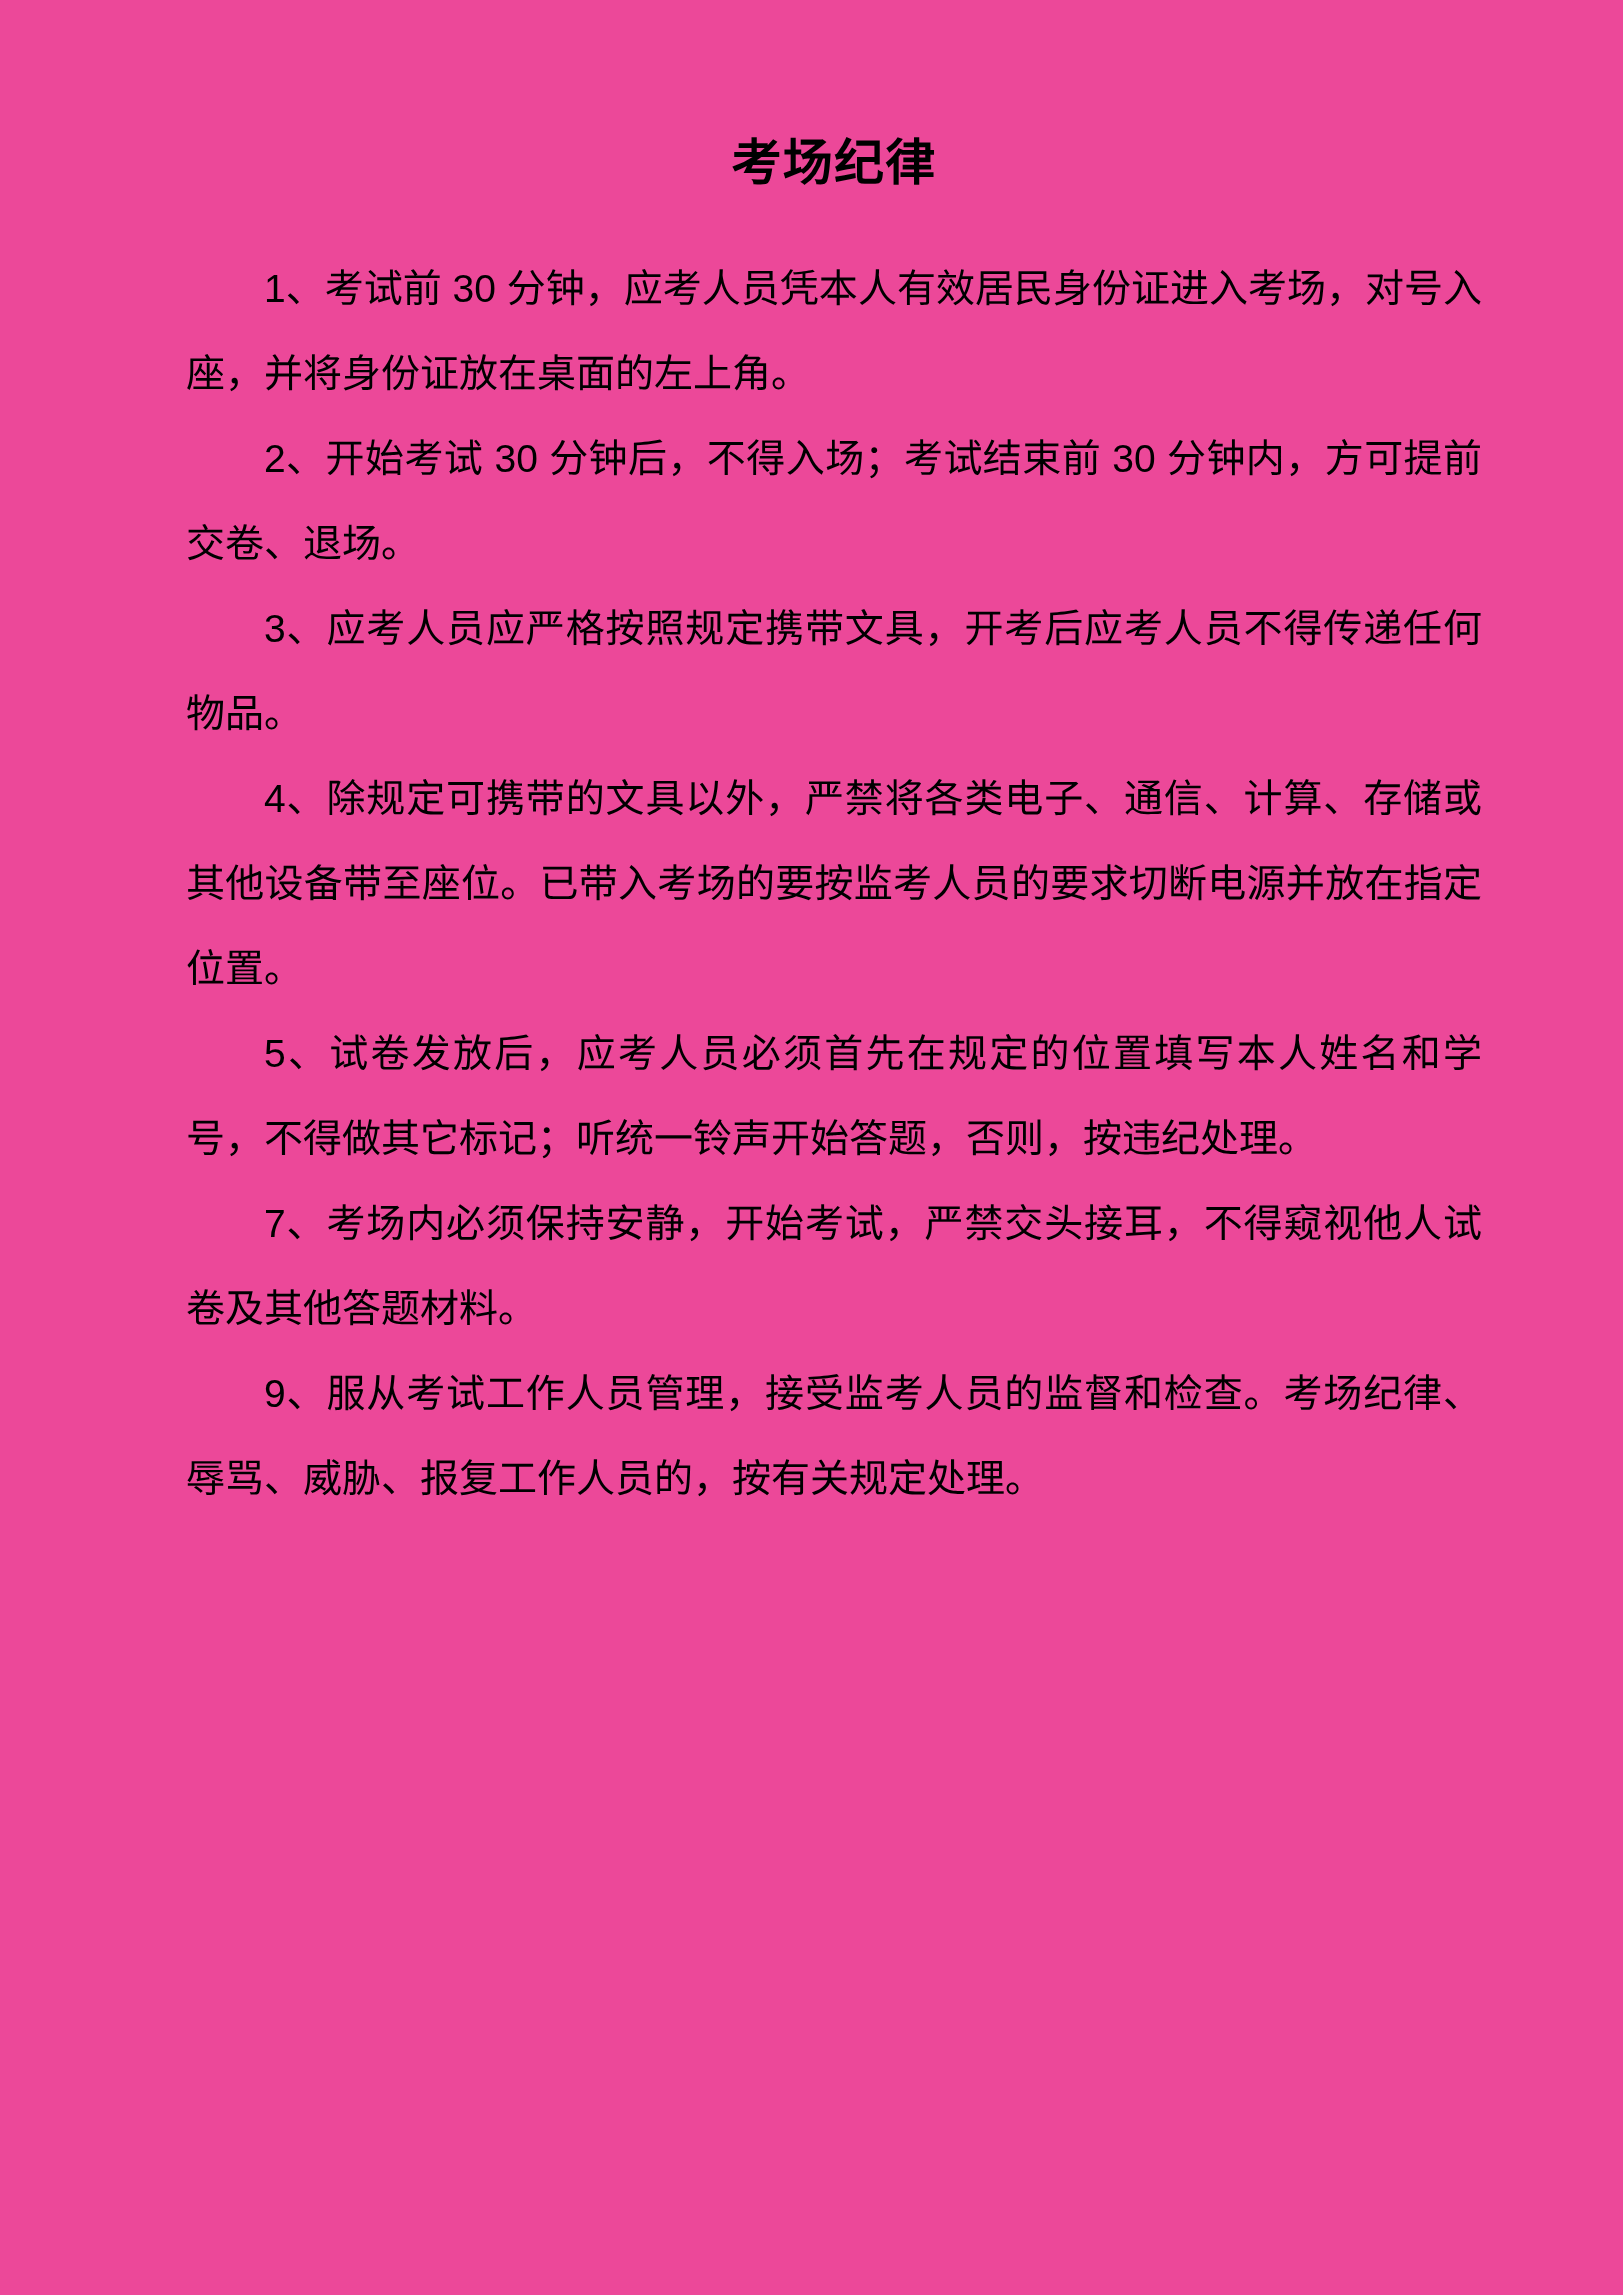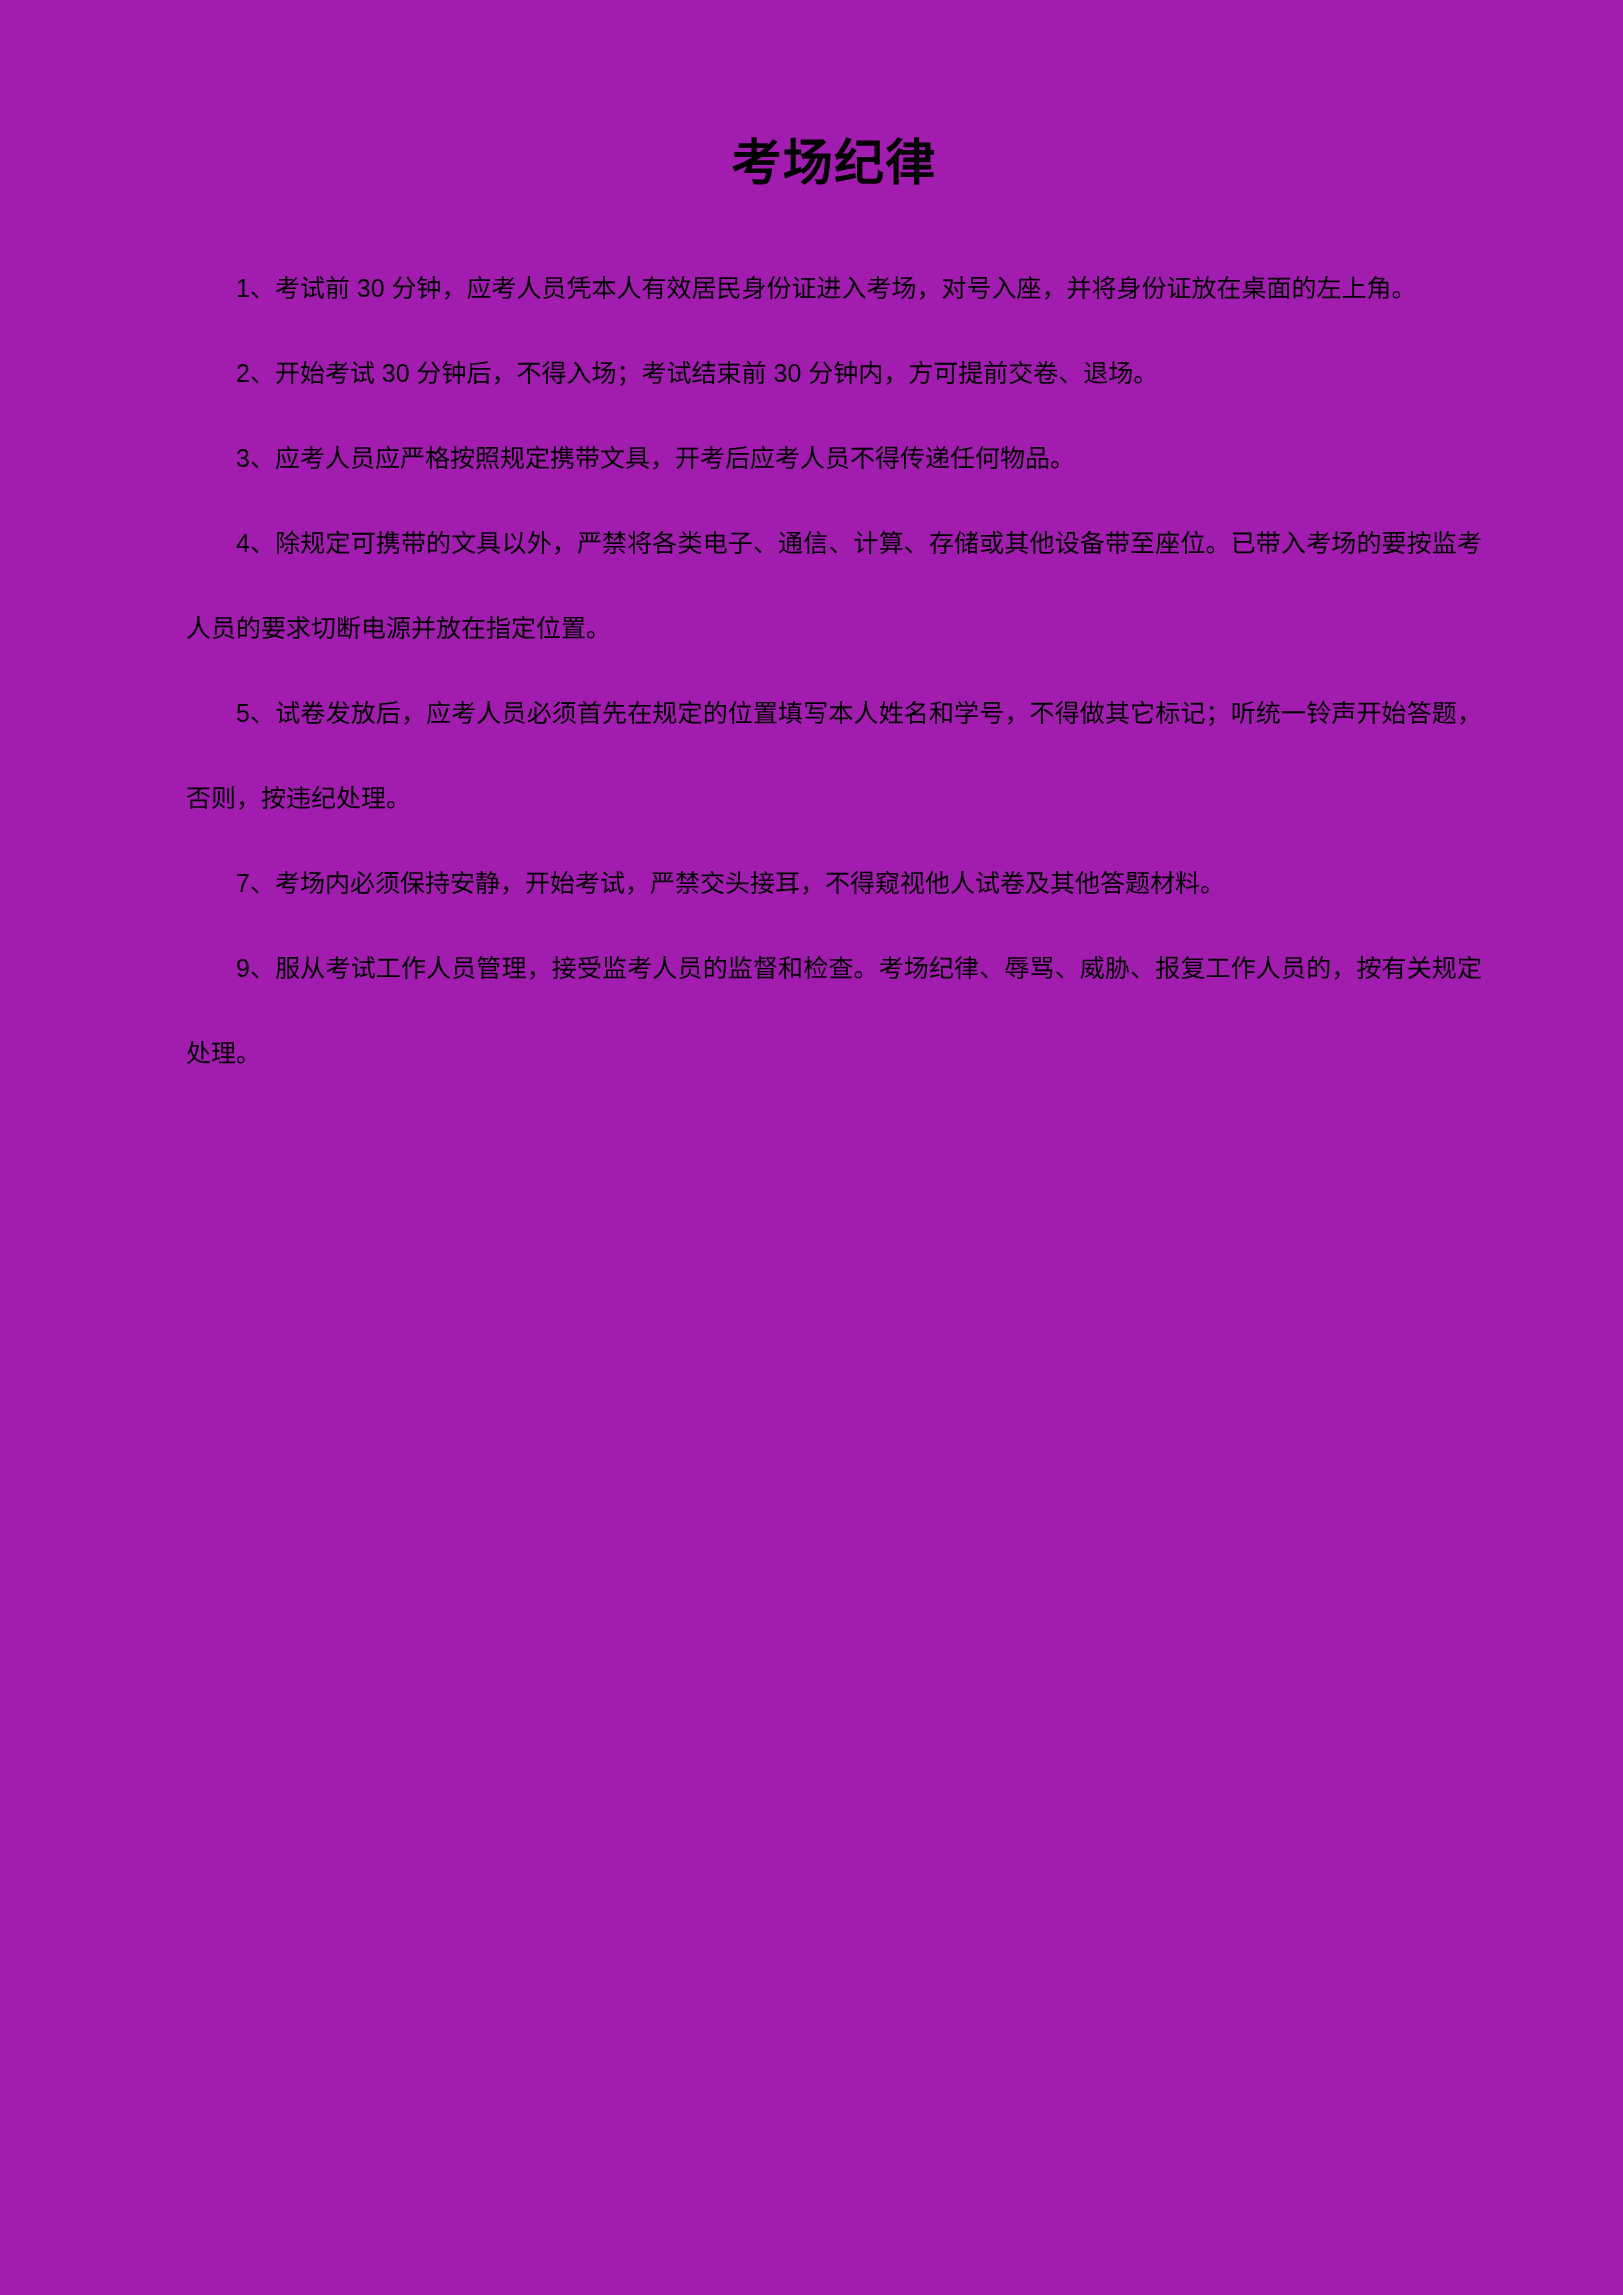--- a/index.html
+++ b/index.html
@@ -13,36 +13,36 @@
     height: 2295px;
     color: #000000;
     font-family: "Liberation Sans", sans-serif;
   }
   .page {
     box-sizing: border-box;
     width: 1623px;
     height: 2295px;
     padding: 124px 141px 0 186px;
     overflow: hidden;
-    background: #a21caf;
+    background: #ec4899;
   }
   .doc-title {
     margin: 0;
     font-size: 50px;
     font-weight: 700;
     line-height: 79px;
     text-align: center;
     letter-spacing: 1.3px;
   }
   .rules {
     margin-top: 43px;
   }
   .rule {
     margin: 0;
-    font-size: 25px;
+    font-size: 39px;
     line-height: 85px;
     text-align: justify;
     text-justify: inter-ideograph;
     text-indent: 2em;
     word-break: break-all;
   }
 </style>
 </head>
 <body>
 

